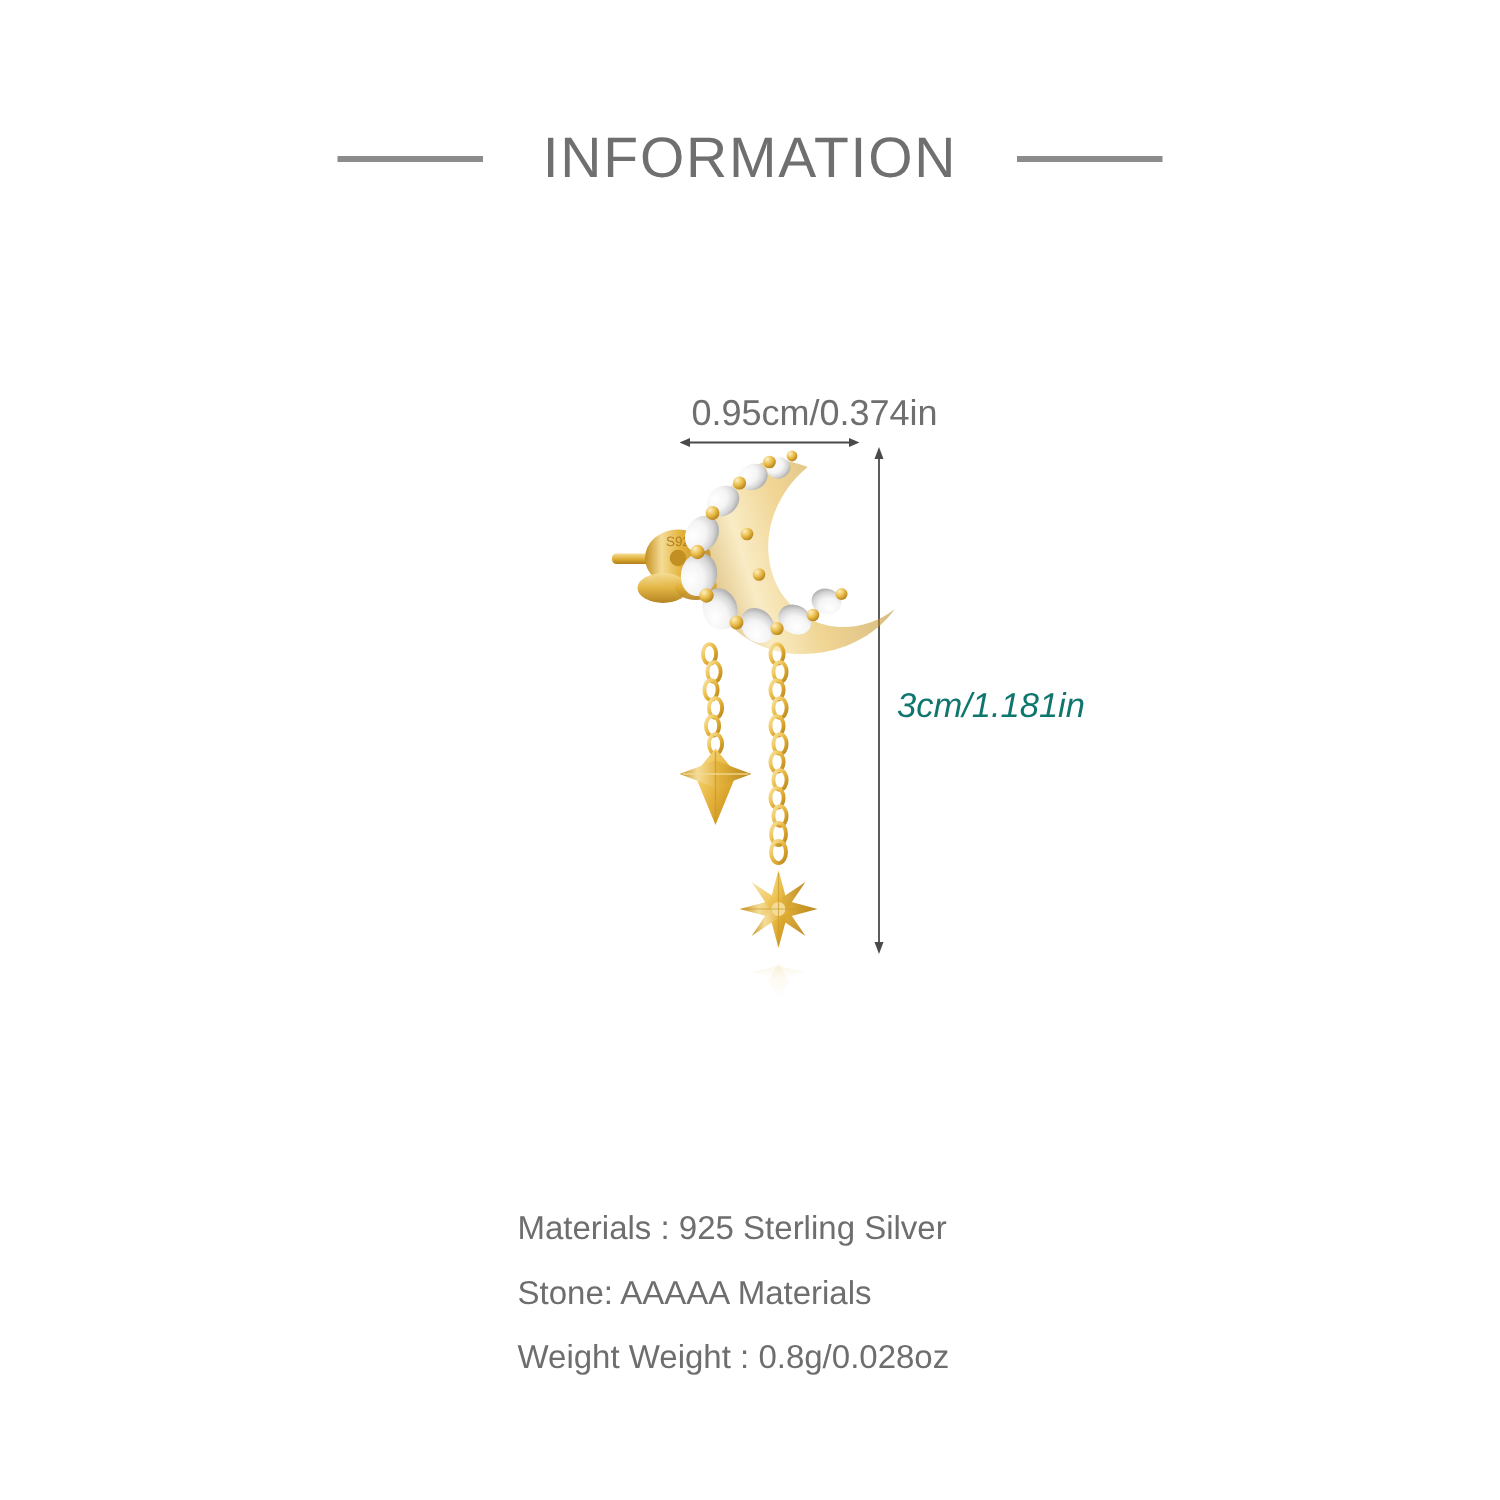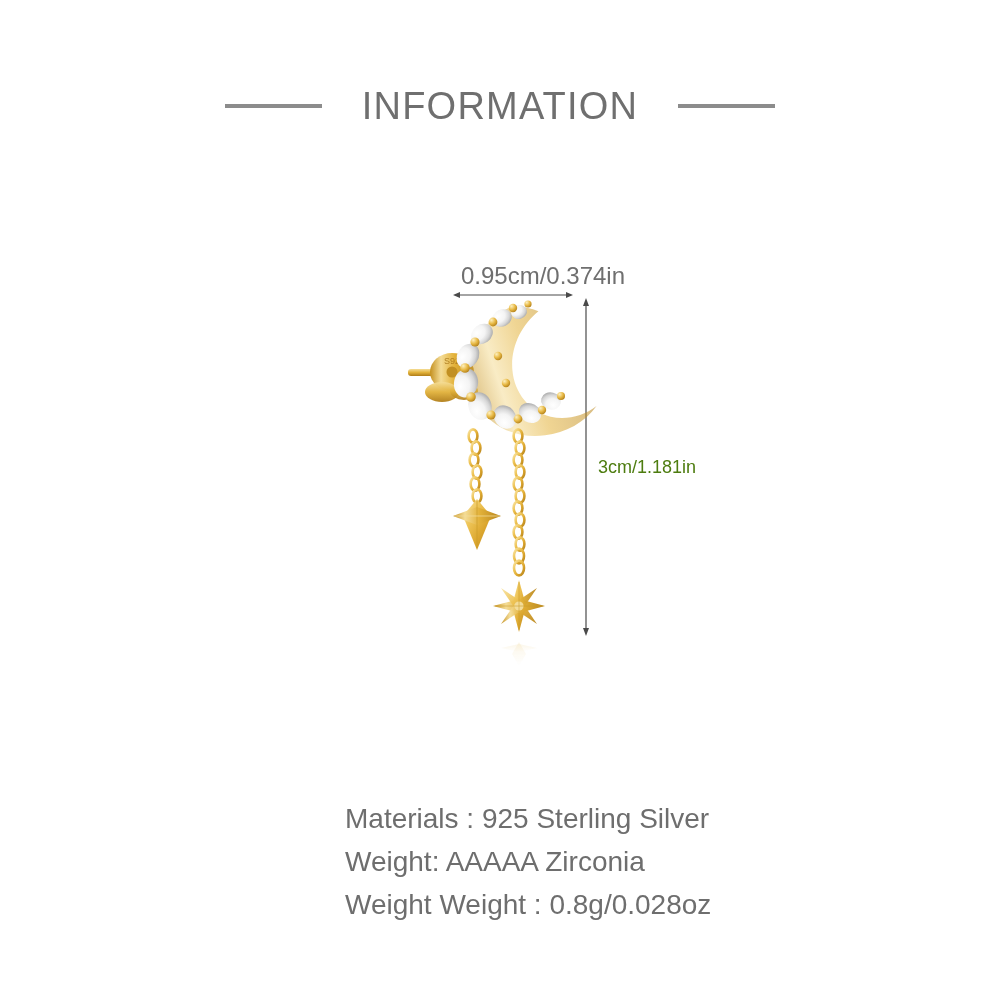--- a/index.html
+++ b/index.html
@@ -74,34 +74,35 @@
     position: absolute;
     left: 251px;
     top: 48px;
     width: 10px;
     height: 338px;
   }
   .dim-height-label {
     position: absolute;
     left: 268px;
     top: 207px;
-    font-size: 18px;
-    color: #4d7c0f;
-    white-space: nowrap;
+    font-size: 23px;
+    color: #0f766e;
+    white-space: nowrap;
+    font-style: italic;
   }
 
   
   .specs {
     position: absolute;
     left: 345px;
     top: 797px;
     width: 560px;
   }
   .spec-line {
-    font-size: 28px;
+    font-size: 22px;
     color: #6e6e6e;
     line-height: 43px;
     white-space: nowrap;
   }
 </style>
 </head>
 <body>
 
 <div class="header">
   <div class="rule"></div>
@@ -257,15 +258,15 @@
       <g opacity="0.5">
         <polygon points="189,392 196,404 189,416 182,404" fill="url(#reflFade)"></polygon>
         <polygon points="171,398 189,394 207,398 189,402" fill="url(#reflFade)"></polygon>
       </g>
     </g>
   </svg>
 </div>
 
 <div class="specs">
   <div class="spec-line">Materials : 925 Sterling Silver</div>
-  <div class="spec-line">Weight: AAAAA Zirconia</div>
+  <div class="spec-line">Stone: AAAAA Materials</div>
   <div class="spec-line">Weight Weight : 0.8g/0.028oz</div>
 </div>
 
 </body></html>

